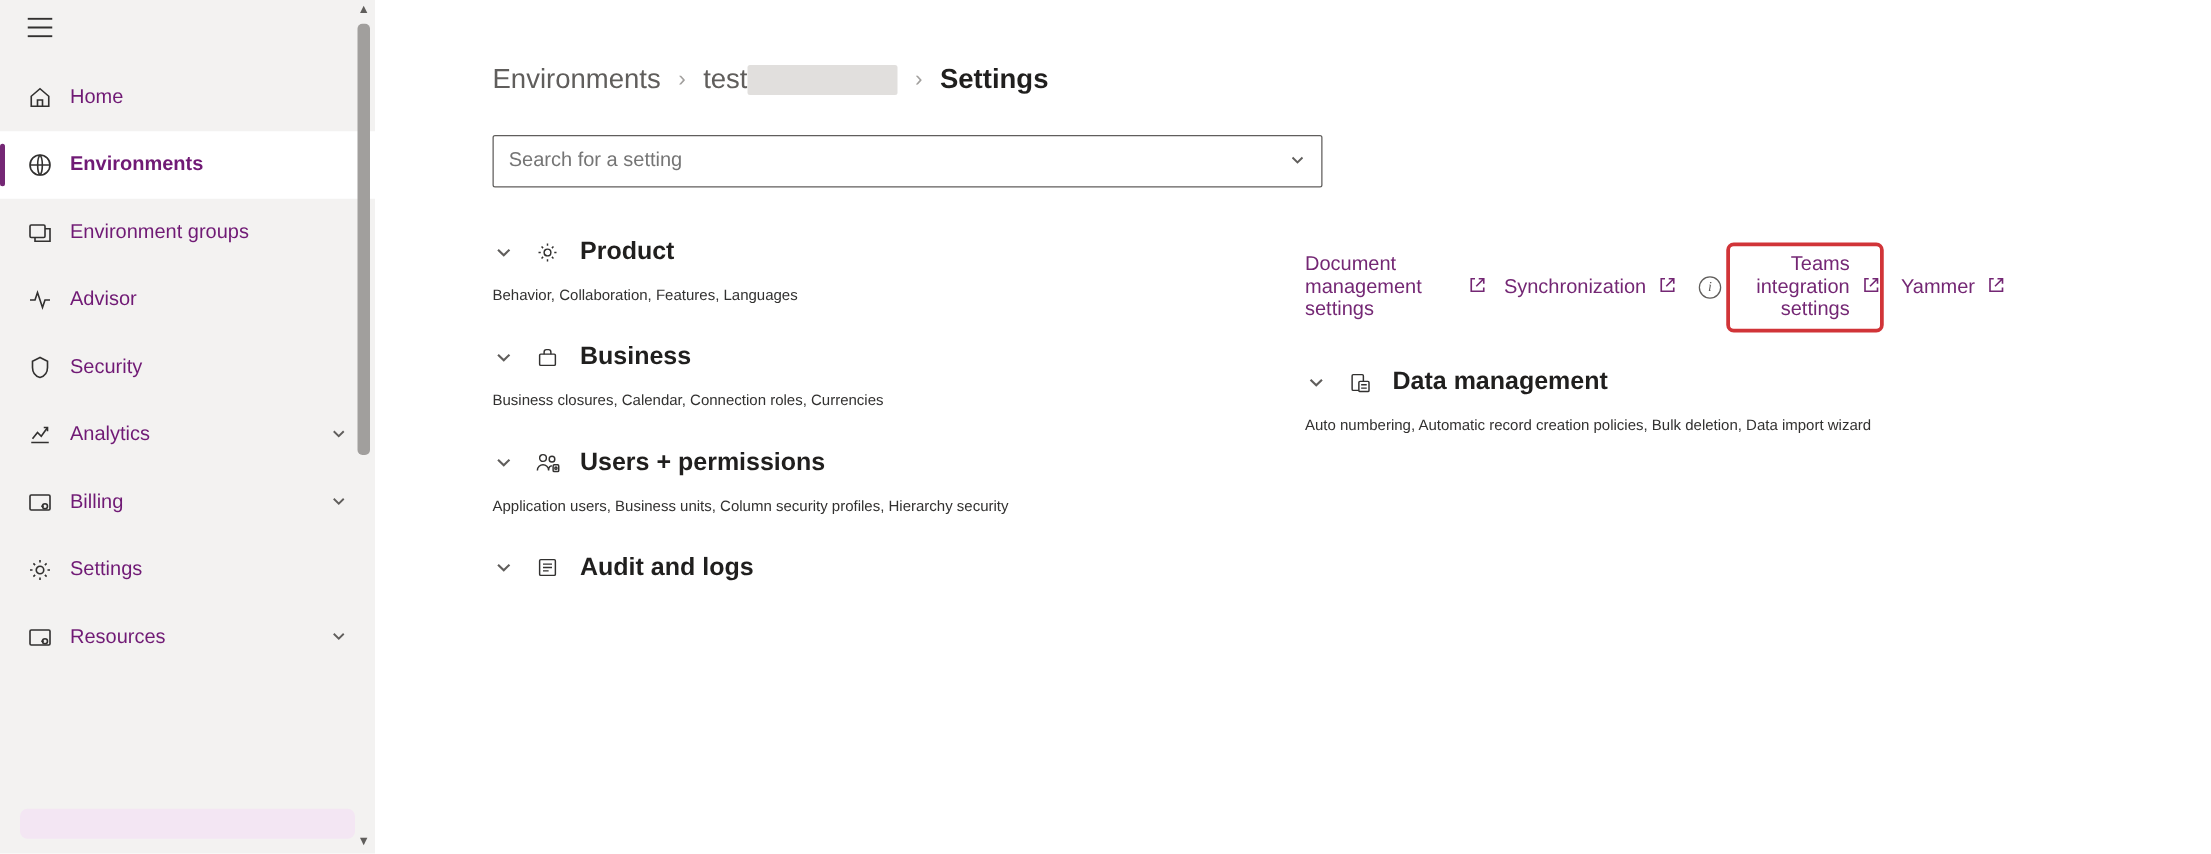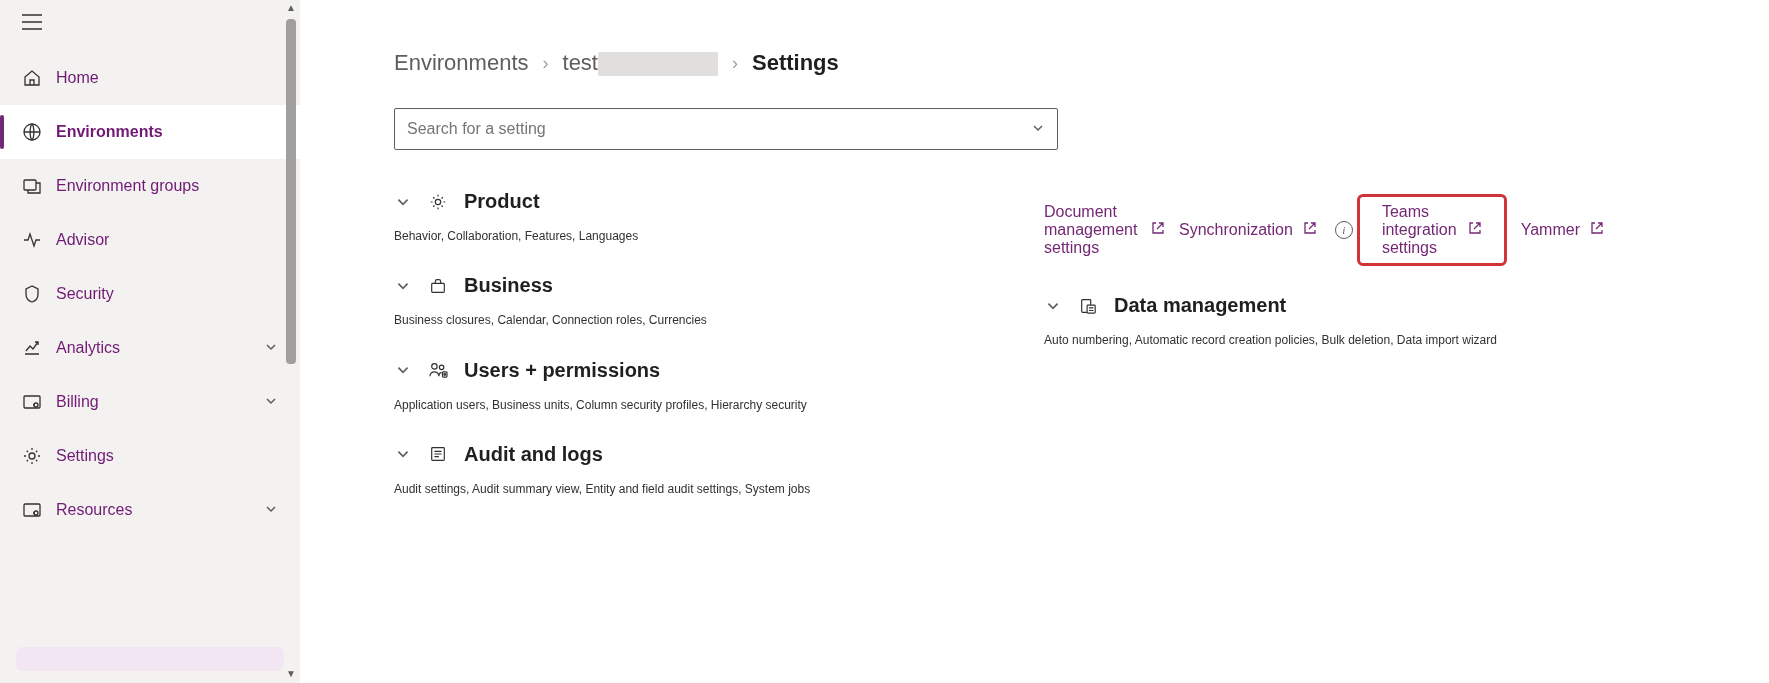--- a/index.html
+++ b/index.html
@@ -194,24 +194,25 @@
     align-items: center;
     gap: 10px;
     font-size: 16px;
     color: #742774;
     cursor: pointer;
   }
   .link-item .ext-icon { color: #742774; }
   .link-item.highlighted {
     border: 3px solid #d13438;
     border-radius: 6px;
-    padding: 6px 22px;
+    padding: 6px 0;
     margin-left: -10px;
     display: inline-flex;
     align-self: flex-start;
+    text-align: right;
   }
   .info-icon {
     width: 18px;
     height: 18px;
     border: 1px solid #605e5c;
     border-radius: 50%;
     display: inline-flex;
     align-items: center;
     justify-content: center;
     font-size: 11px;
@@ -440,21 +441,20 @@
               </svg>
           </span>
           <span class="cat-icon">
             <svg width="18" height="18" viewBox="0 0 20 20" fill="none" stroke="#323130" stroke-width="1.3">
                 <rect x="3" y="3" width="14" height="14" rx="1"></rect>
                 <path d="M6 7h8M6 10h8M6 13h5"></path>
               </svg>
           </span>
           <span class="cat-title">Audit and logs</span>
         </div>
-        <div class="cat-sub">Audit settings, Audit summary view, Entity and field audit settings, System jobs</div>
       </div>
 
     </div>
 
     <div class="col">
 
 
       <div class="category">
         <div class="link-list">
           <div class="link-item">

